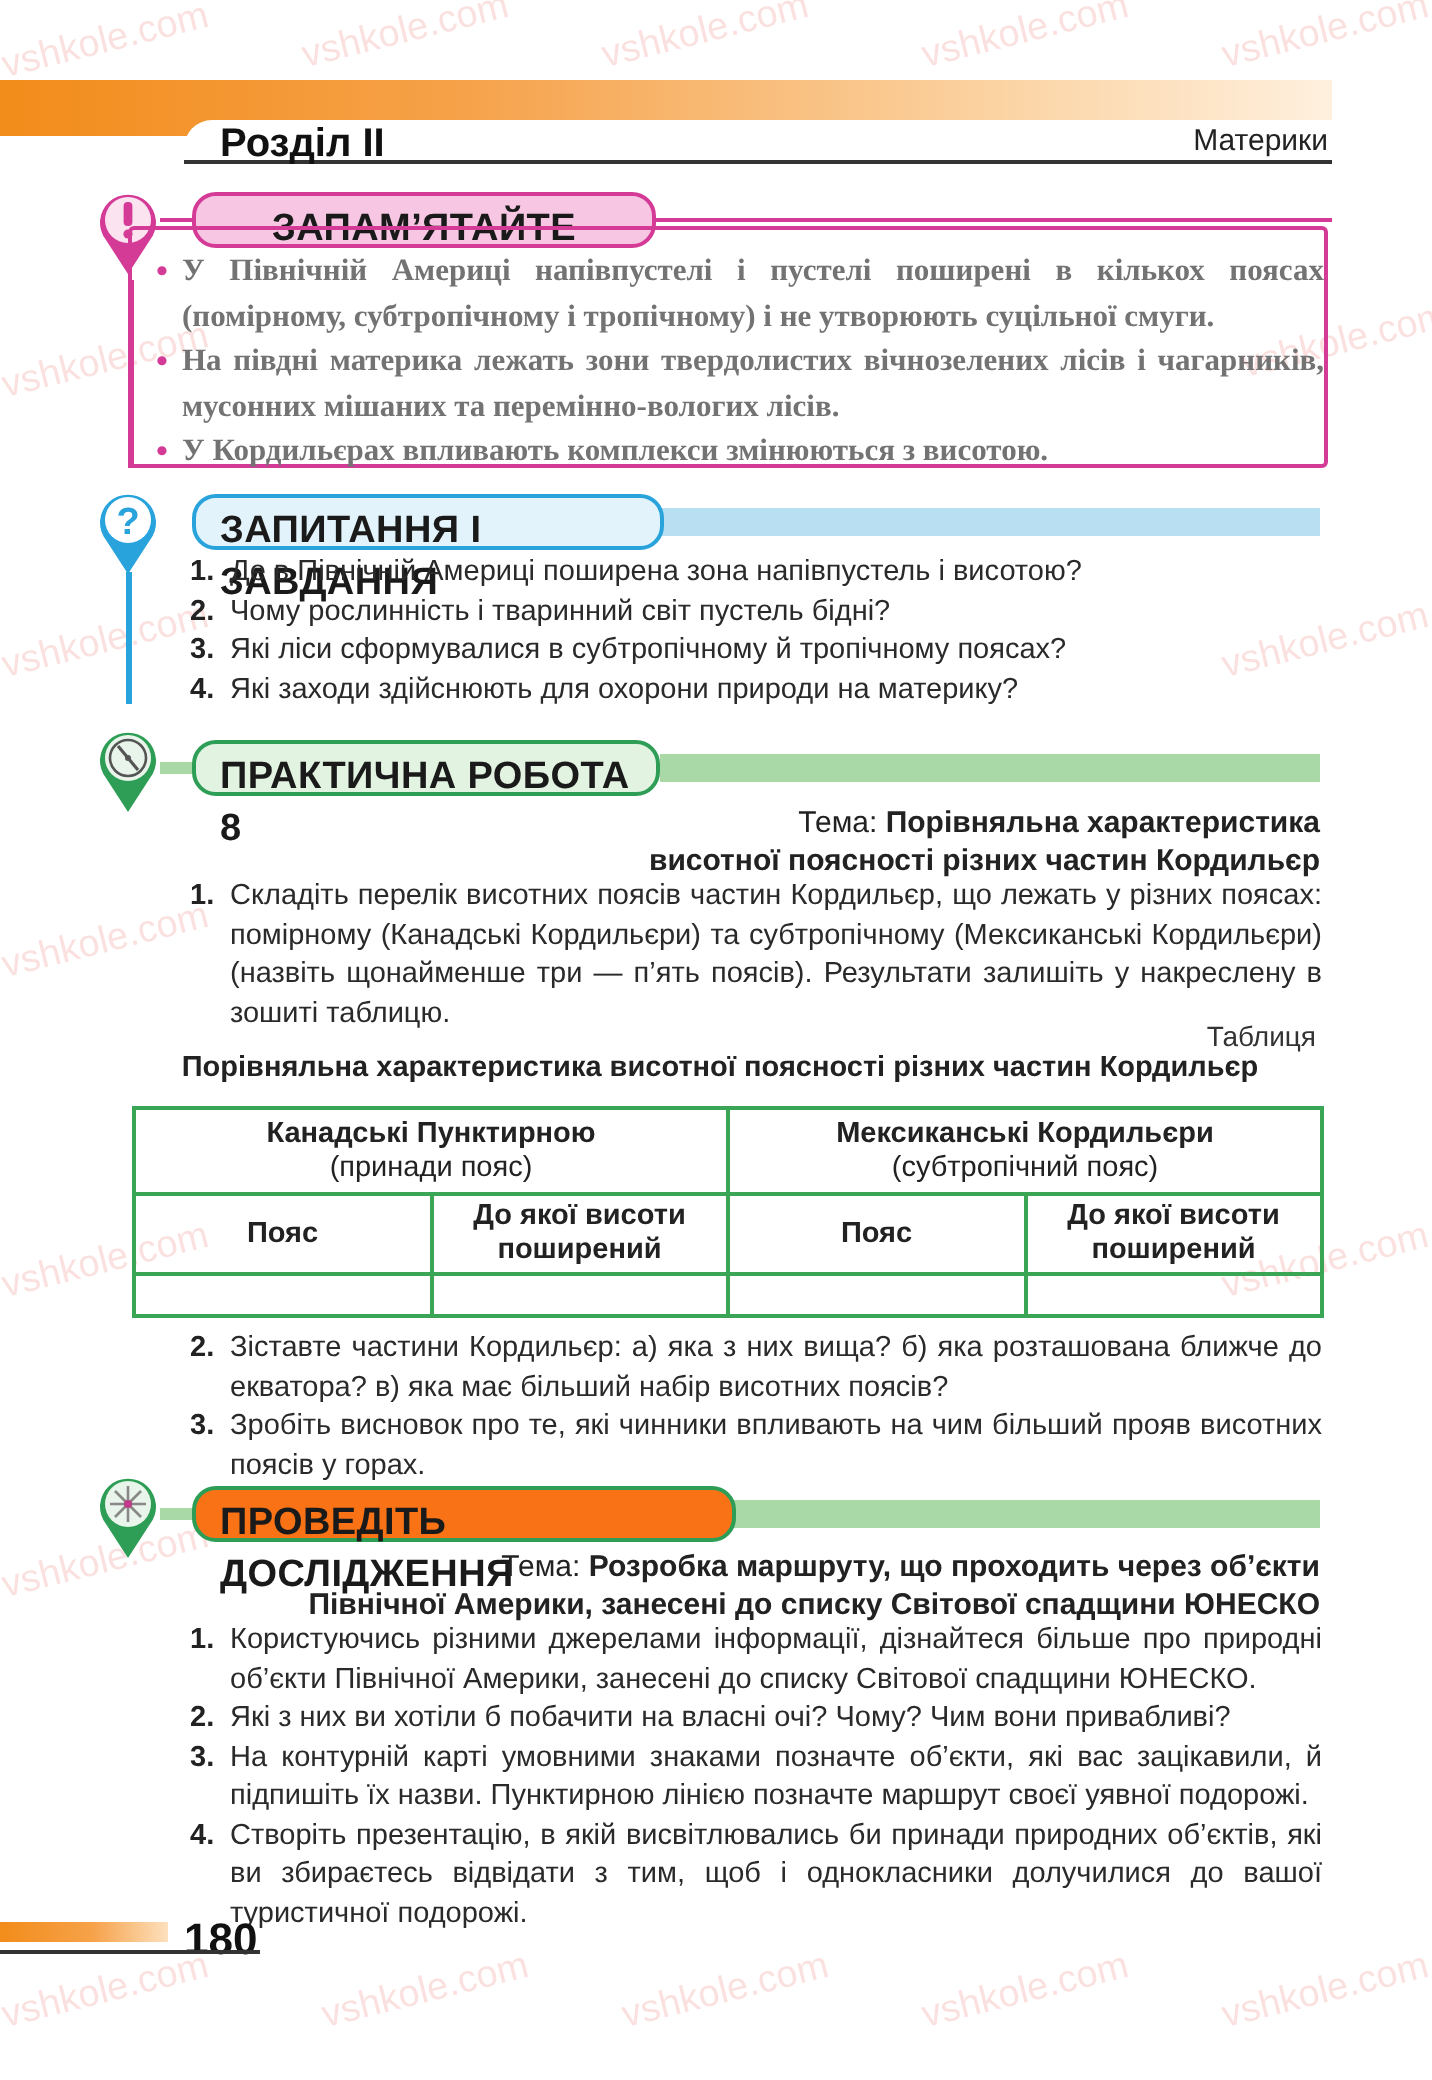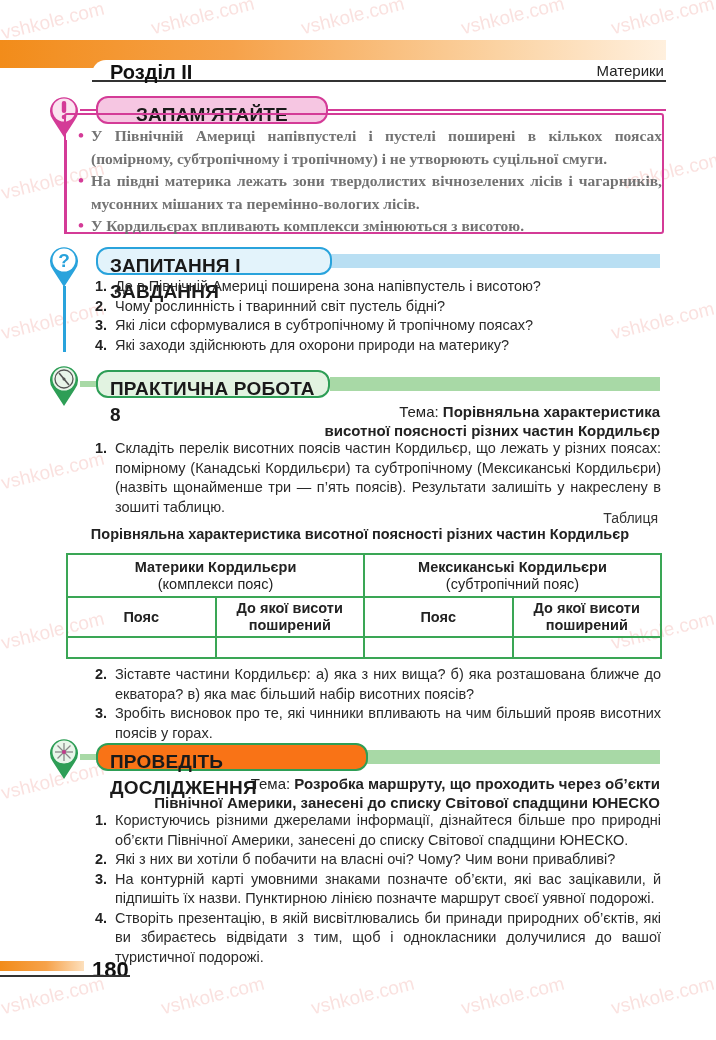--- a/index.html
+++ b/index.html
@@ -130,22 +130,22 @@
 <ol class="nlist" style="left:95px;top:439px;width:566px;">
   <li><span class="num">1.</span><span>Складіть перелік висотних поясів частин Кордильєр, що лежать у різних поясах: помірному (Канадські Кордильєри) та субтропічному (Мексиканські Кордильєри) (назвіть щонайменше три — п’ять поясів). Результати залишіть у накреслену в зошиті таблицю.</span></li>
 </ol>
 
 <div class="table-caption-r">Таблиця</div>
 <div class="table-title">Порівняльна характеристика висотної поясності різних частин Кордильєр</div>
 <table class="cmp">
   <tbody>
       <tr>
     <th class="region" colspan="2">
-      <b>Материки Кордильєри</b>
-      <span>(комплекси пояс)</span>
+      <b>Канадські Пунктирною</b>
+      <span>(принади пояс)</span>
     </th>
     <th class="region" colspan="2">
       <b>Мексиканські Кордильєри</b>
       <span>(субтропічний пояс)</span>
     </th>
   </tr>
   <tr>
     <th class="col" style="width:25%;">Пояс</th>
     <th class="col" style="width:25%;">До якої висоти поширений</th>
     <th class="col" style="width:25%;">Пояс</th>

